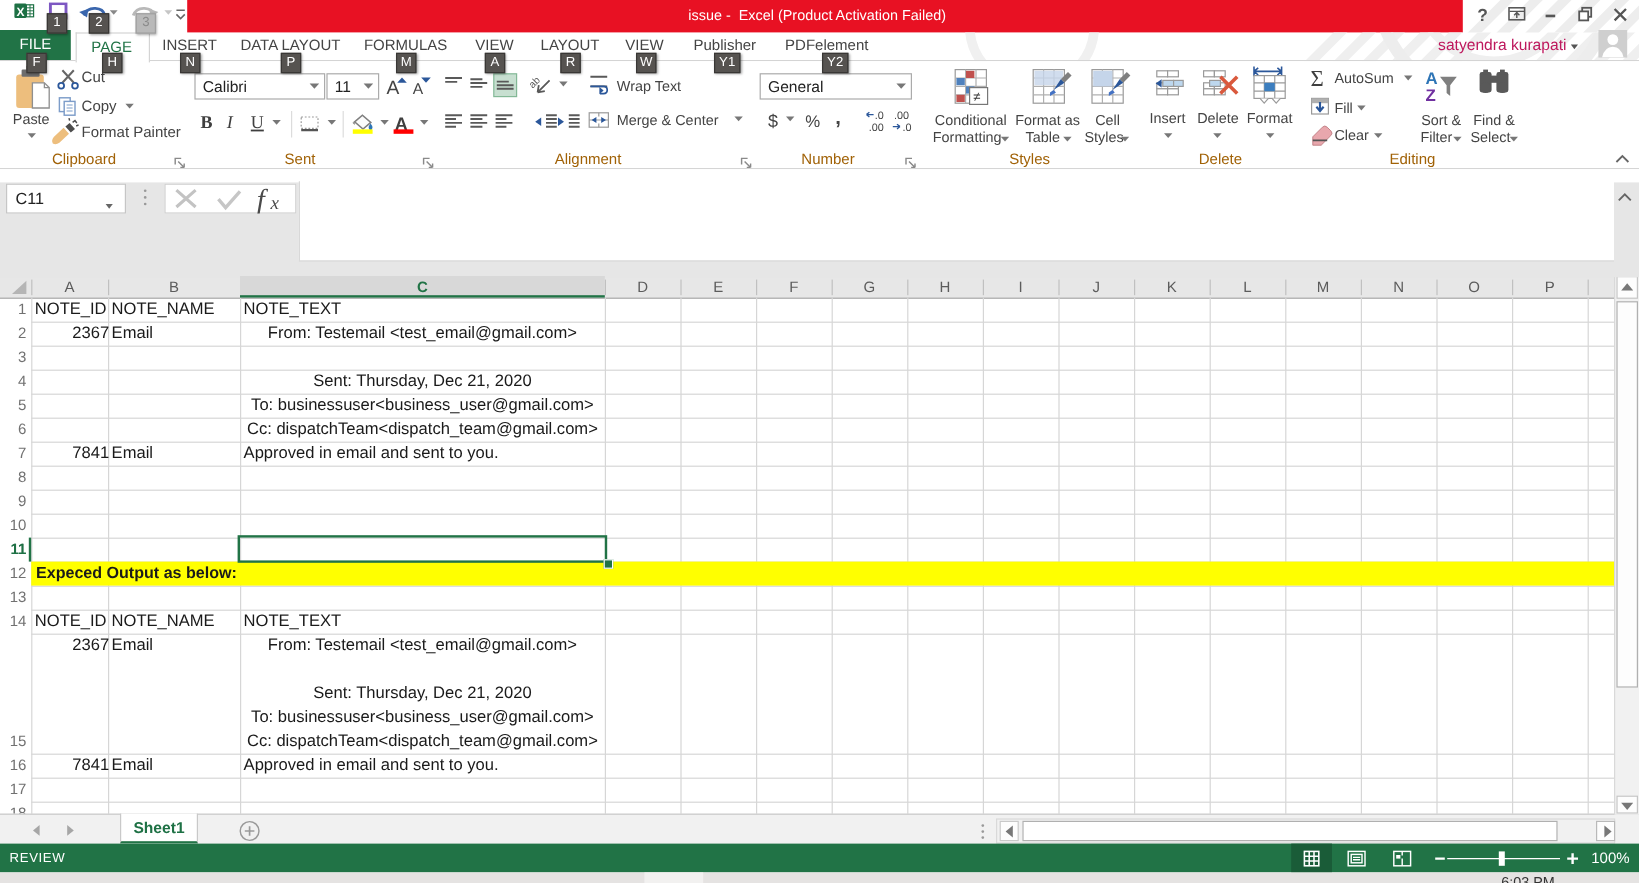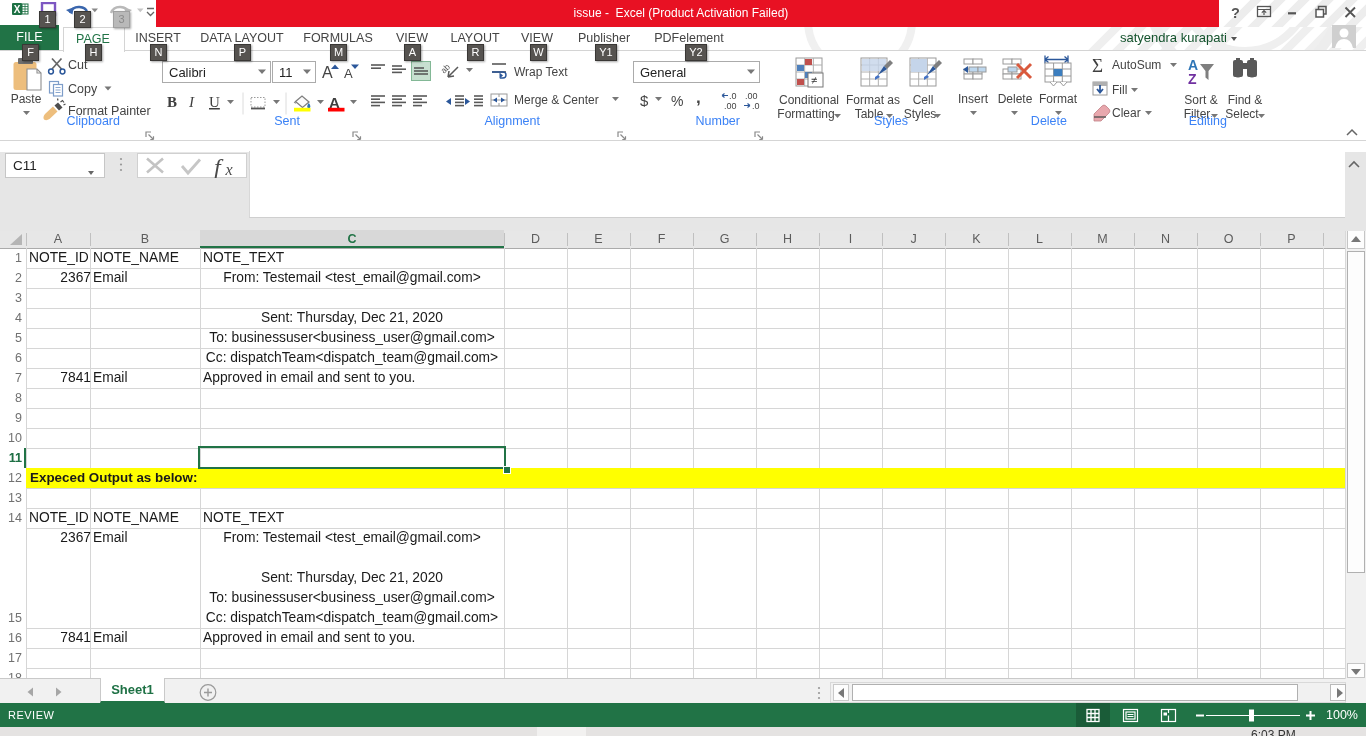--- a/index.html
+++ b/index.html
@@ -1,18 +1,18 @@
 <!DOCTYPE html>
 <html><head><meta charset="utf-8"><style>
 html,body{margin:0;padding:0}
 body{width:1366px;height:736px;position:relative;font-family:"Liberation Sans",sans-serif;overflow:hidden;background:#fff}
 .abs{position:absolute}
 .kt{position:absolute;background:#565350;color:#fff;font-size:11px;line-height:15px;text-align:center;width:15px;height:15px;border:1px solid #393735;box-shadow:1px 1px 2px rgba(0,0,0,.35);z-index:30}
 .tab{position:absolute;top:27px;height:23px;line-height:23px;font-size:12.5px;color:#444;text-align:center}
-.glab{position:absolute;font-size:12.5px;color:#3b82f6;text-align:right;top:114px;z-index:4}
+.glab{position:absolute;font-size:12.5px;color:#a16207;text-align:center;top:126px;z-index:4}
 .dd{display:inline-block;width:0;height:0;border-left:3.5px solid transparent;border-right:3.5px solid transparent;border-top:4px solid #777;vertical-align:middle}
 .vsep{position:absolute;top:54px;height:86px;width:1px;background:#e2e2e2}
 .gline-h{position:absolute;height:1px;background:#d6d6d6;left:26px;width:1319px}
 .gline-v{position:absolute;width:1px;background:#d6d6d6;top:248px;height:431px}
 .cell{position:absolute;font-size:13.8px;color:#1a1a1a;line-height:20px;white-space:nowrap}
 .rowh{position:absolute;left:0;width:22px;text-align:right;font-size:12.5px;color:#717171;line-height:20px}
 .colh{position:absolute;top:230px;height:18px;line-height:18px;text-align:center;font-size:12.5px;color:#5c5c5c}
 </style></head><body>
 
 <div class="abs" style="left:0;top:0;width:1366px;height:27px;background:#fff"></div>
@@ -100,21 +100,21 @@
 <div class="kt" style="left:85px;top:44px">H</div>
 <div class="kt" style="left:150px;top:44px">N</div>
 <div class="kt" style="left:234px;top:44px">P</div>
 <div class="kt" style="left:330px;top:44px">M</div>
 <div class="kt" style="left:404px;top:44px">A</div>
 <div class="kt" style="left:467px;top:44px">R</div>
 <div class="kt" style="left:530px;top:44px">W</div>
 <div class="kt" style="left:595px;top:44px;width:20px">Y1</div>
 <div class="kt" style="left:685px;top:44px;width:20px">Y2</div>
 
-<div class="abs" style="left:1120px;top:29px;width:195px;height:18px;line-height:18px;text-align:left;font-size:13px;color:#14532d;z-index:5">satyendra kurapati <span class="dd" style="border-top-color:#555"></span></div>
+<div class="abs" style="left:1120px;top:29px;width:195px;height:18px;line-height:18px;text-align:right;font-size:13px;color:#be185d;z-index:5">satyendra kurapati <span class="dd" style="border-top-color:#555"></span></div>
 <div class="abs" style="left:1332px;top:25px;width:24px;height:23px;background:#cfcfcf;z-index:5">
 <svg width="24" height="23">
       <circle cx="12" cy="8" r="4.5" fill="#fff"></circle>
       <path d="M3 23 q2 -9 9 -9 q7 0 9 9 z" fill="#fff"></path>
     </svg>
 </div>
 
 <div class="abs" style="left:0;top:51px;width:1366px;height:92px;background:#fff;z-index:1"></div>
 <div class="abs" style="left:0;top:140px;width:1366px;height:1px;background:#d5d5d5;z-index:1"></div>
 <div class="abs" style="left:0;top:50px;width:1366px;height:1px;background:#d4d4d4"></div>

